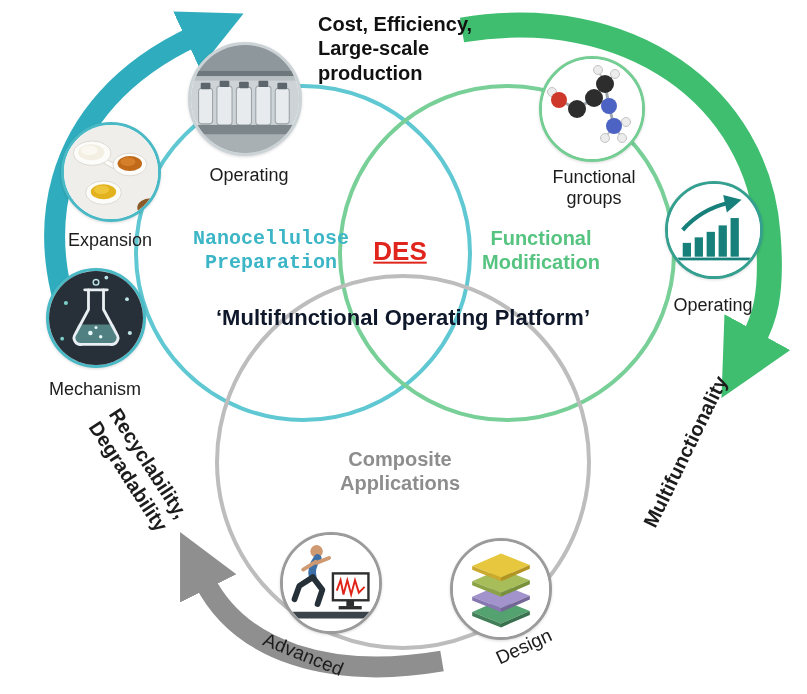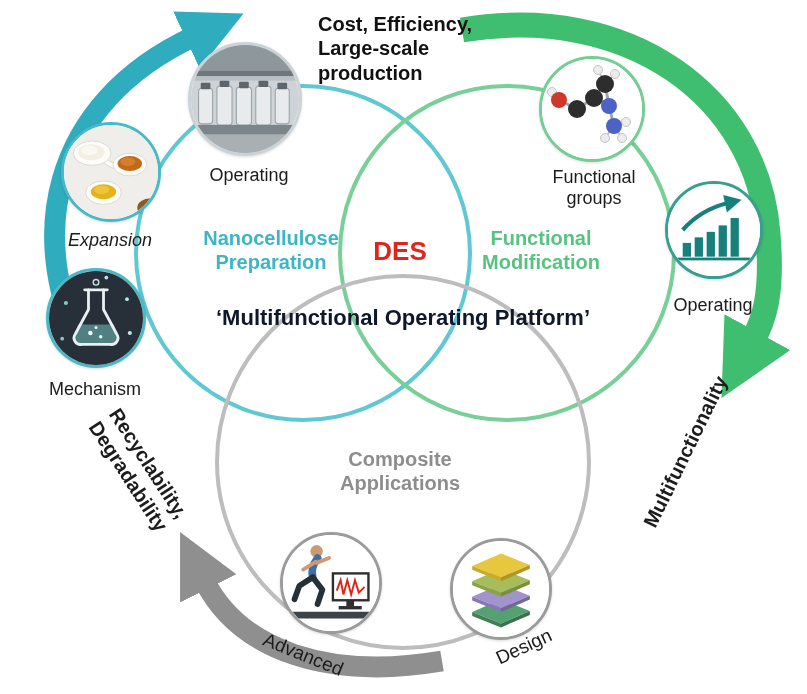--- a/index.html
+++ b/index.html
@@ -185,29 +185,29 @@
       <path d="M20 26 L20 30 L50 42 L50 38 z" fill="#caa92d"></path>
       <path d="M80 25 L80 29 L50 42 L50 38 z" fill="#b29423"></path>
     </svg>
   </div>
 
   <div class="note b" style="left:318px;top:12px;font-size:20px;">Cost, Efficiency,
 Large-scale
 production</div>
 
   <div class="lbl" style="left:249px;top:176px;font-size:18px;">Operating</div>
-  <div class="lbl" style="left:110px;top:241px;font-size:18px;font-style:italic;">Expansion</div>
+  <div class="lbl" style="left:110px;top:241px;font-size:18px;">Expansion</div>
   <div class="lbl" style="left:95px;top:390px;font-size:18px;">Mechanism</div>
   <div class="lbl" style="left:594px;top:188px;font-size:18px;">Functional
 groups</div>
   <div class="lbl" style="left:713px;top:306px;font-size:18px;">Operating</div>
 
-  <div class="lbl b" style="left:271px;top:251px;font-size:20px;color:#3cb6c6;">Nanocellulose
+  <div class="lbl b" style="left:271px;top:251px;font-size:20px;color:#3cb6c6;font-family:Liberation Mono, monospace;">Nanocellulose
 Preparation</div>
-  <div class="lbl b" style="left:400px;top:251px;font-size:26px;color:#e0251c;">DES</div>
+  <div class="lbl b" style="left:400px;top:251px;font-size:26px;color:#e0251c;text-decoration:underline;">DES</div>
   <div class="lbl b" style="left:541px;top:251px;font-size:20px;color:#56c480;">Functional
 Modification</div>
   <div class="lbl b" style="left:403px;top:318px;font-size:22px;color:#0f172a;white-space:nowrap;">‘Multifunctional Operating Platform’</div>
   <div class="lbl b" style="left:400px;top:472px;font-size:20px;color:#8d8d8d;">Composite
 Applications</div>
 
   <div class="lbl" style="left:303px;top:655px;font-size:19px;transform:translate(-50%,-50%) rotate(22deg);">Advanced</div>
   <div class="lbl" style="left:524px;top:647px;font-size:19px;transform:translate(-50%,-50%) rotate(-25deg);">Design</div>
 
   <div class="lbl b" style="left:138px;top:470px;font-size:20px;transform:translate(-50%,-50%) rotate(57deg);">Recyclability,

